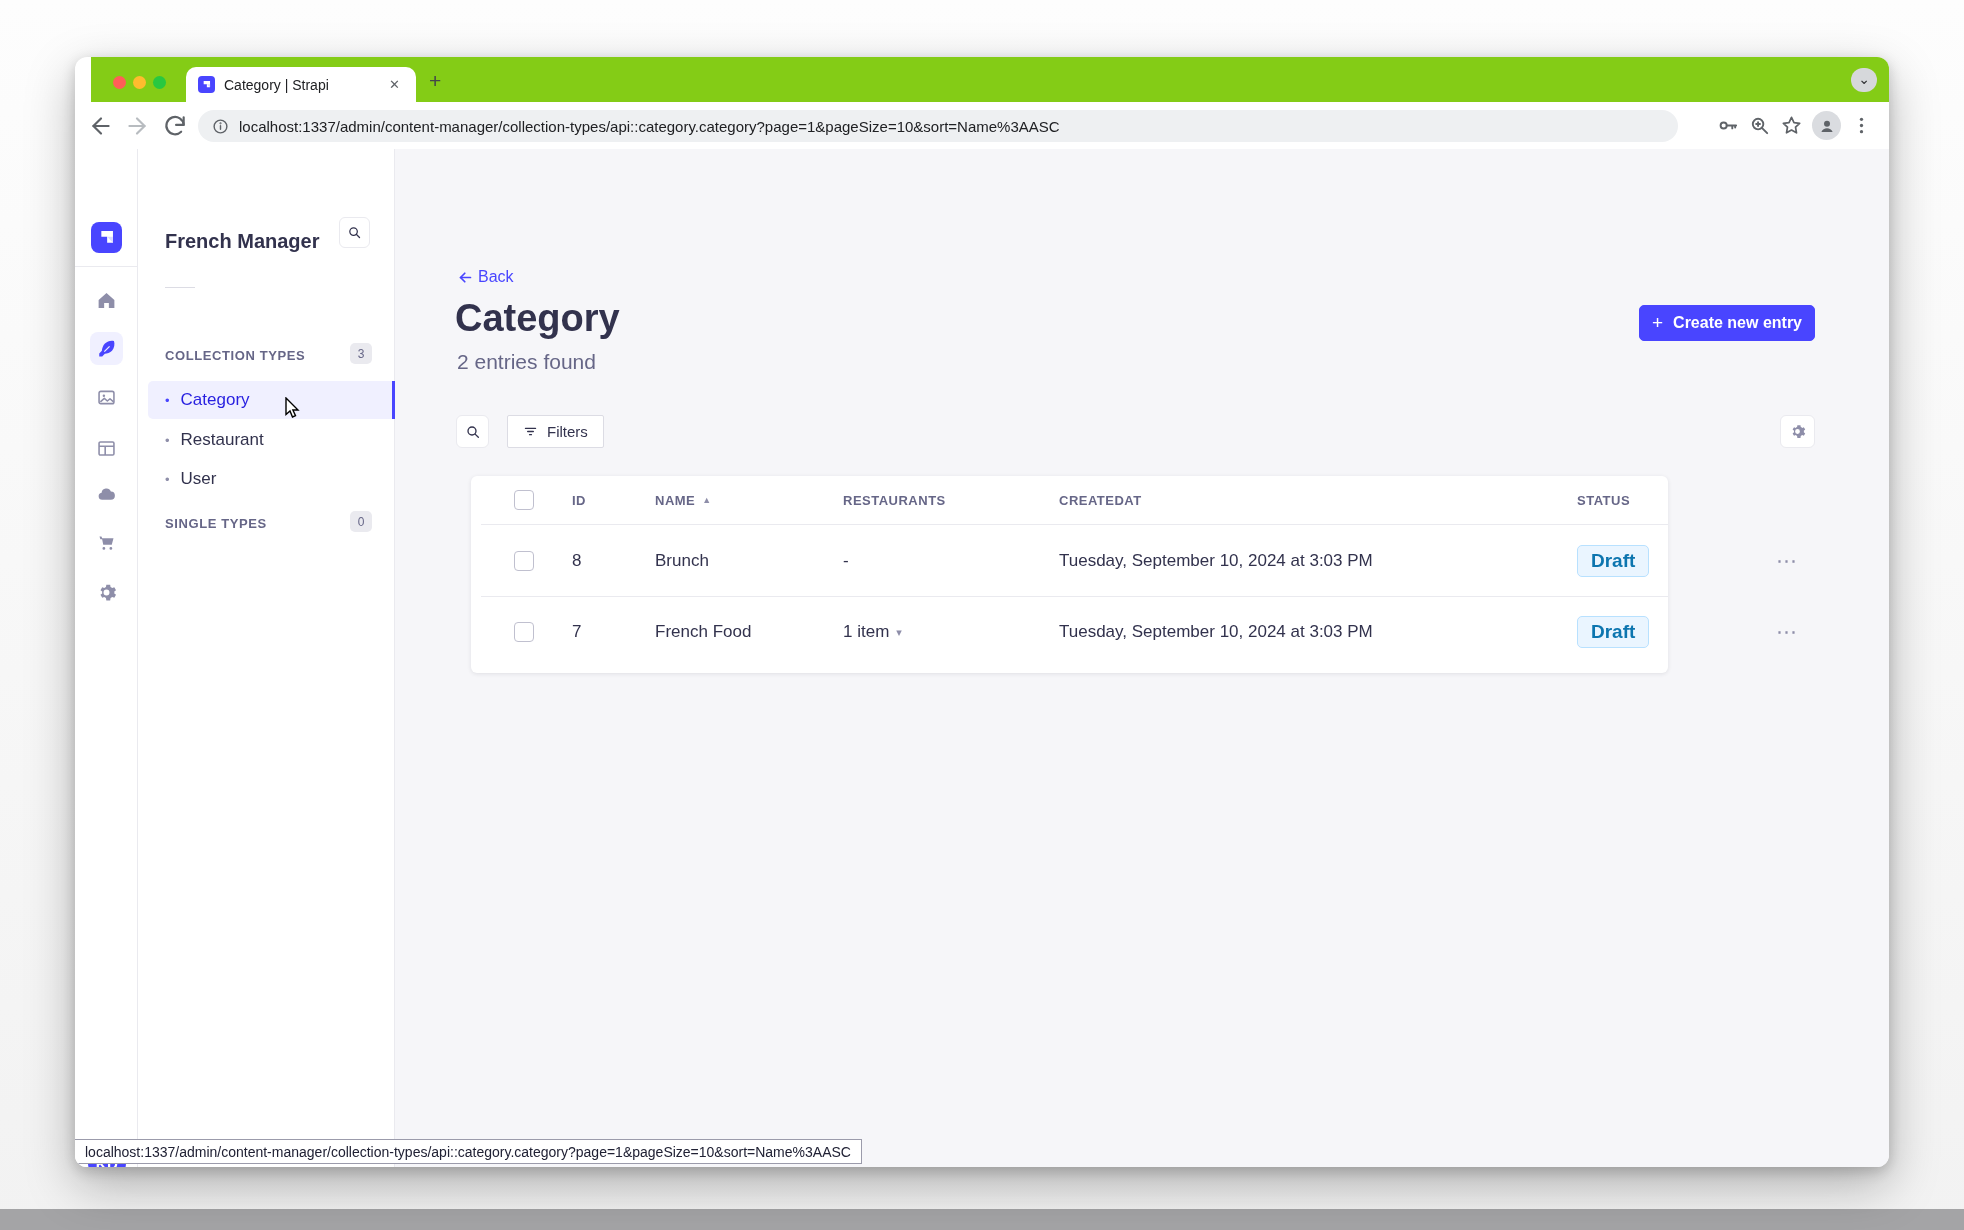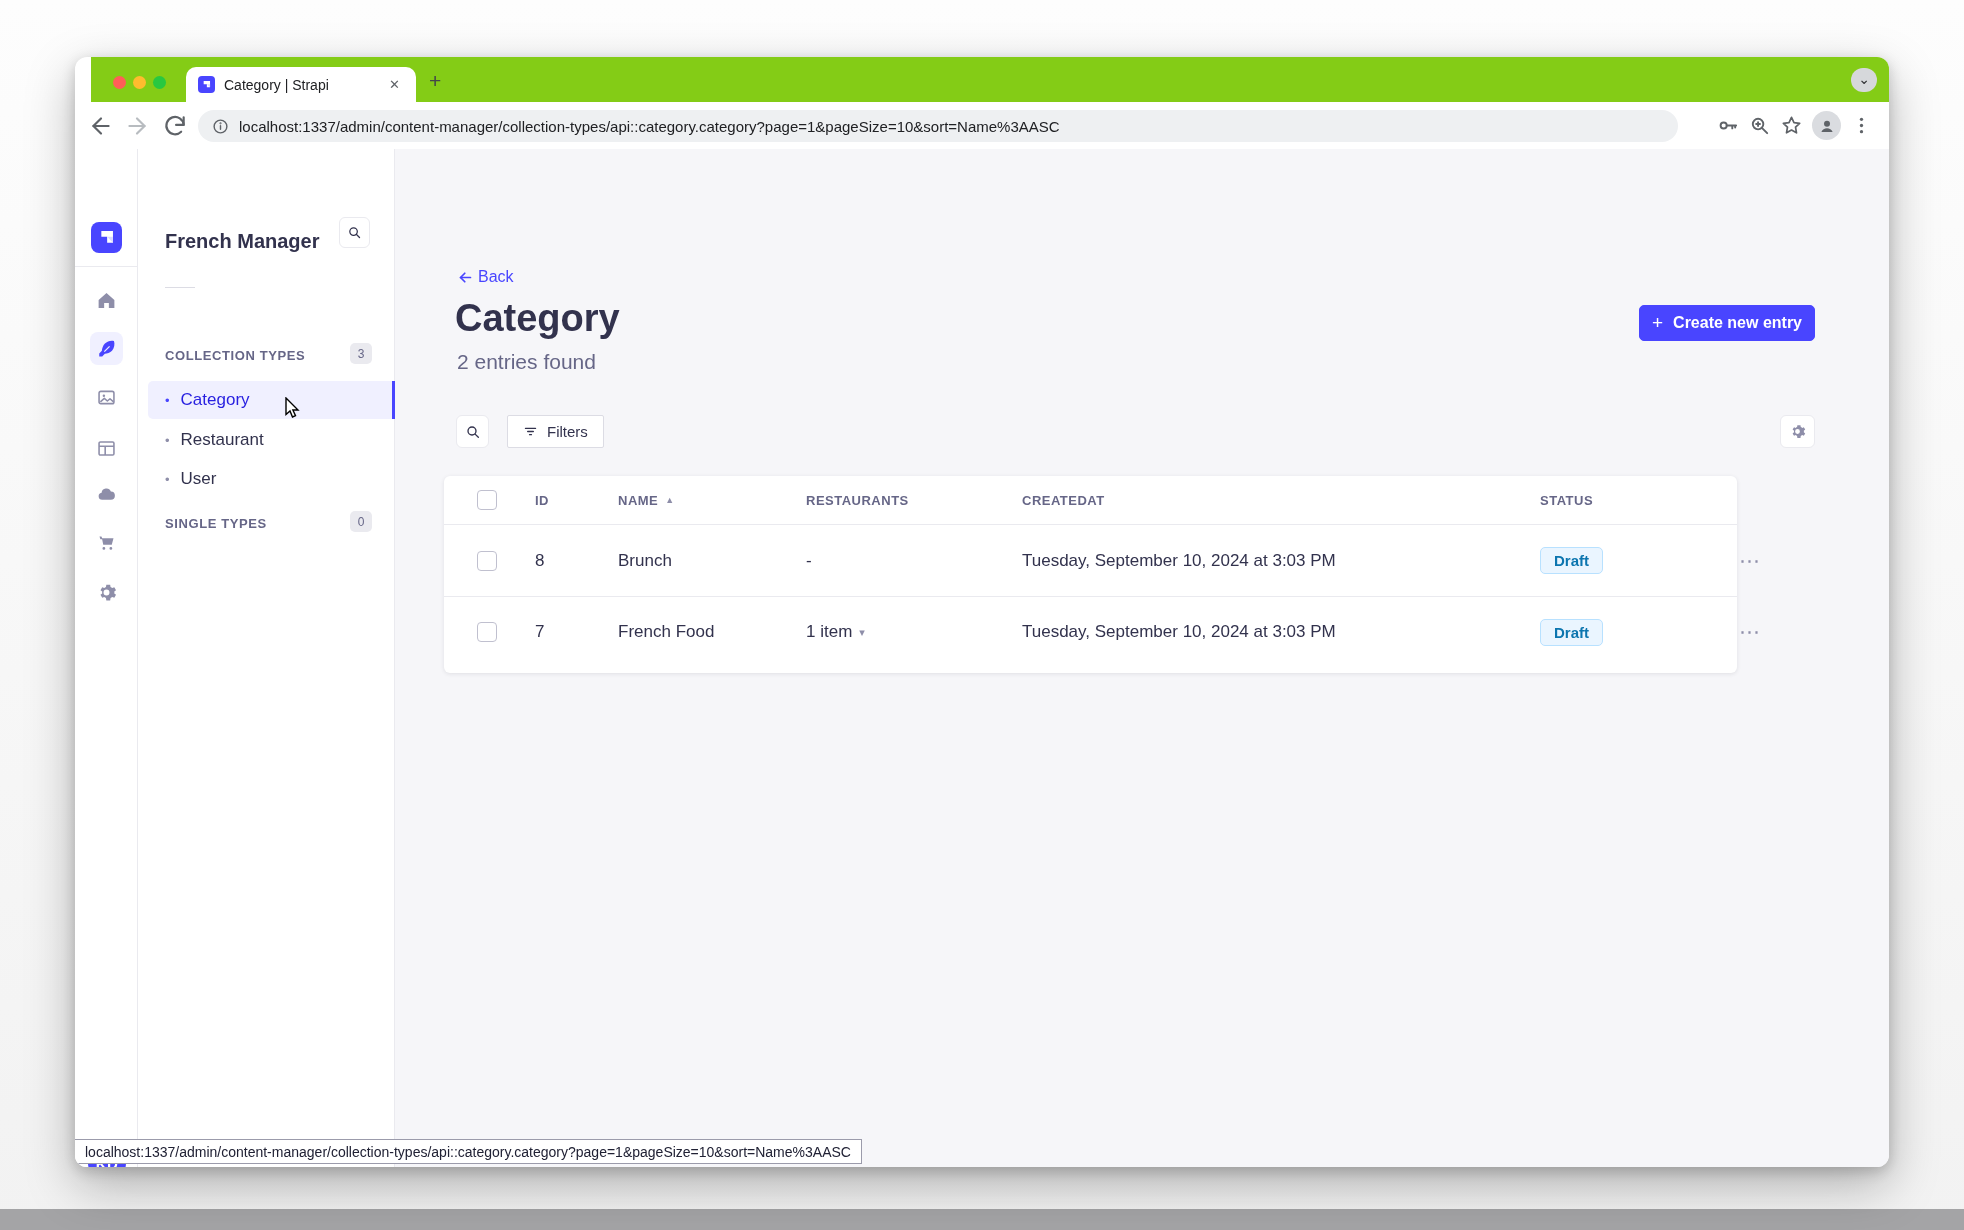--- a/index.html
+++ b/index.html
@@ -92,32 +92,32 @@
   .create-btn .plus { font-size:19px; font-weight:400; }
 
   .filter-search-btn { position:absolute; left:61px; top:266px; width:33px; height:33px; border:1px solid #eaeaef;
     border-radius:6px; background:#fff; display:flex; align-items:center; justify-content:center; color:#32324d; }
   .filters-btn { position:absolute; left:112px; top:266px; height:33px; padding:0 15px; border:1px solid #dcdce4;
     border-radius:2px; background:#fff; display:flex; align-items:center; gap:9px; font-size:15px; color:#32324d; }
   .cog-btn { position:absolute; left:1385px; top:266px; width:35px; height:33px; border:1px solid #eaeaef;
     border-radius:6px; background:#fff; display:flex; align-items:center; justify-content:center; color:#8e8ea9; }
 
   
-  .table-card { position:absolute; left:49px; top:327px; width:1293px; background:#fff; border-radius:6px;
-    box-shadow:0 1px 4px rgba(33,33,52,.1); padding-bottom:6px; }
+  .table-card { position:absolute; left:76px; top:327px; width:1197px; background:#fff; border-radius:6px;
+    box-shadow:0 1px 4px rgba(33,33,52,.1); padding-bottom:6px;padding-left:10px; }
   .tgrid { display:grid; grid-template-columns:58px 83px 188px 216px 518px 199px 1fr;
     align-items:center; padding-left:33px; }
   .thead { height:49px; border-bottom:1px solid #eaeaef; }
   .th { font-size:13px; font-weight:700; letter-spacing:.5px; color:#666687; display:flex; align-items:center; gap:7px; }
   .sort-arrow { font-size:9px; color:#8e8ea9; }
   .trow { height:71px; }
   .trow + .trow { border-top:1px solid #eaeaef; }
   .td { font-size:17px; color:#32324d; display:flex; align-items:center; gap:7px; }
   .checkbox { width:20px; height:20px; border:1px solid #c0c0cf; border-radius:4px; background:#fff; }
-  .badge-draft { background:#eaf5ff; border:1px solid #b8e1ff; color:#0c75af; font-size:15px; font-weight:600;
+  .badge-draft { background:#eaf5ff; border:1px solid #b8e1ff; color:#0c75af; font-size:19px; font-weight:600;
     padding:4px 13px; border-radius:5px; }
   .row-more { font-size:21px; color:#8e8ea9; letter-spacing:1px; line-height:10px; }
   .chev { font-size:11px; color:#8e8ea9; }
 
   .statusbar { position:absolute; left:0; bottom:3px; height:25px; padding:0 10px; background:#fff;
     border:1px solid #9b9bab; border-left:none; display:flex; align-items:center; z-index:9;
     font-size:14px; color:#202134; white-space:nowrap; }
 </style>
 </head>
 <body>

